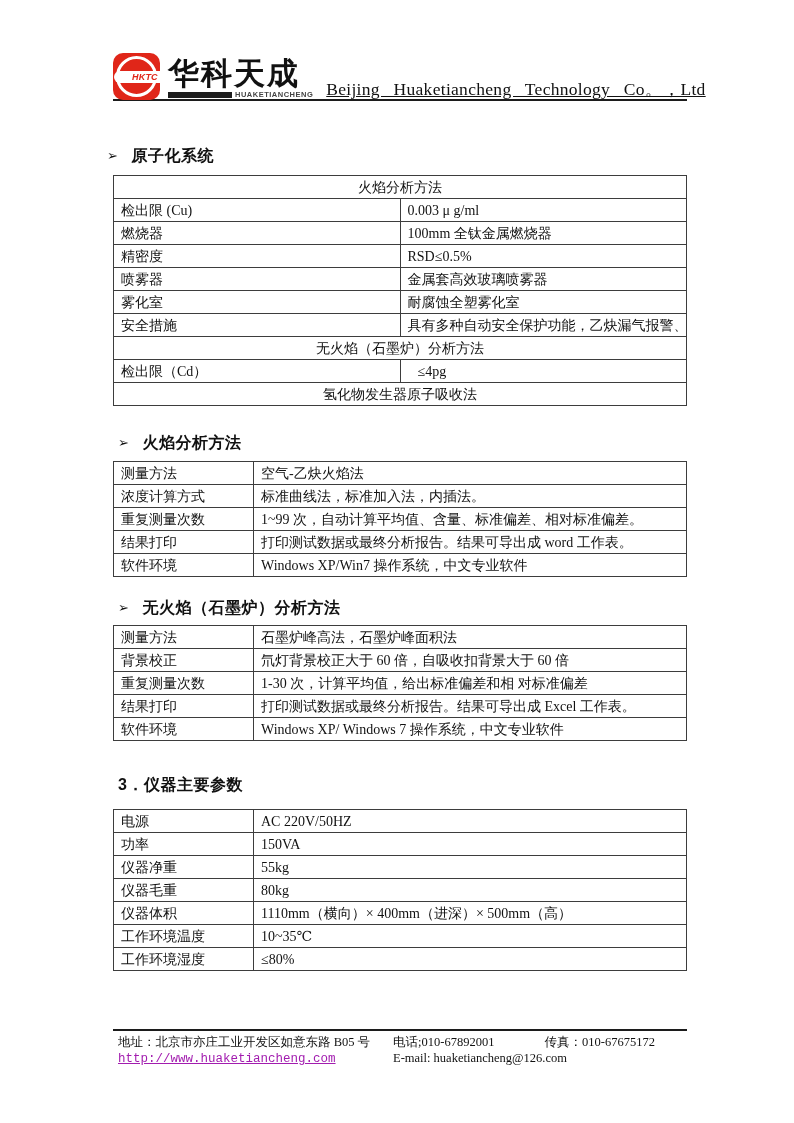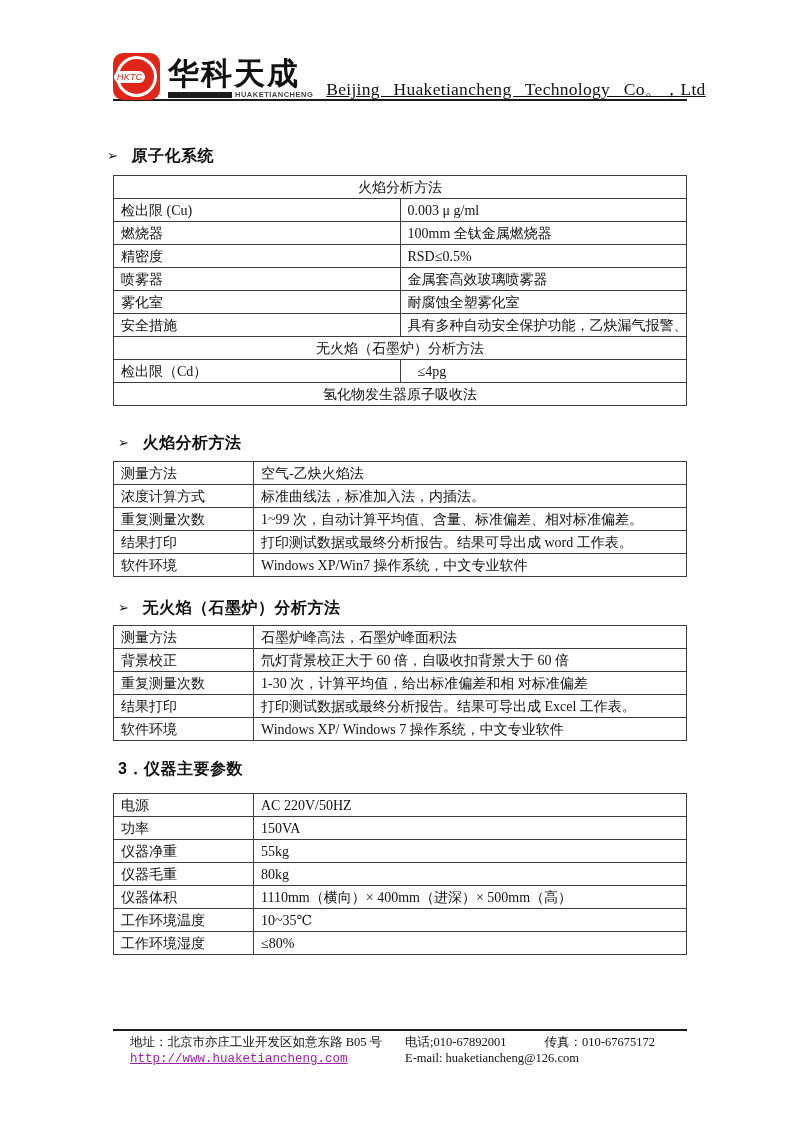--- a/index.html
+++ b/index.html
@@ -30,23 +30,23 @@
     margin-bottom:-1px;
   }
   .logo-ring {
     position:absolute; left:3px; top:3px; right:3px; bottom:3px;
     border:3px solid #ffffff; border-radius:50%;
   }
   .logo-abbr {
     position:absolute; left:1px; top:50%; transform:translateY(-50%);
     background:#ffffff; color:#e02619;
     font-family:"Liberation Sans","DejaVu Sans",sans-serif;
-    font-weight:normal; font-style:italic;
+    font-weight:bold; font-style:italic;
     font-size:9px; line-height:12px;
-    padding:0 3px; border-radius:6px;
+    padding:0 18px; border-radius:6px;
     letter-spacing:0.2px;
   }
   .brand { margin-left:8px; flex:0 0 auto; }
   .brand-cn {
     font-size:31px; font-weight:bold; line-height:1.0;
     letter-spacing:2px; white-space:nowrap;
   }
   .brand-row { display:flex; align-items:center; margin-top:1px; height:9px; }
   .brand-bar { width:64px; height:6px; background:#1c1c1c; }
   .brand-latin {
@@ -65,21 +65,21 @@
   .sec {
     font-family:"Liberation Sans","DejaVu Sans",sans-serif;
     font-weight:bold; font-size:16px; line-height:19px;
     display:flex; align-items:center;
     letter-spacing:0.5px;
   }
   .sec .bullet { font-size:13px; margin-right:13px; font-weight:normal; }
   .sec1 { margin-top:45px; margin-left:-6px; }
   .sec2 { margin-top:27px; margin-left:5px; }
   .sec3 { margin-top:21px; margin-left:5px; }
-  .sec4 { margin-top:18px; margin-left:5px; }
+  .sec4 { margin-top:34px; margin-left:5px; }
 
   
   table { border-collapse:collapse; width:574px; table-layout:fixed; }
   .t1 { margin-top:10px; }
   .t2 { margin-top:9px; }
   .t3 { margin-top:8px; }
   .t4 { margin-top:15px; }
   td {
     border:1px solid #3d3d3d;
     font-size:14px; line-height:17px;
@@ -92,21 +92,21 @@
   td.span2 { text-align:center; }
   td.indent { padding-left:17px; }
 
   
   .footer {
     position:absolute; left:113px; top:1029px; width:574px;
     border-top:2px solid #1c1c1c;
     font-size:12.5px; line-height:16px;
     padding-top:3px;
   }
-  .f-row { display:flex; padding-left:5px; white-space:nowrap;margin-left:12px; }
+  .f-row { display:flex; padding-left:5px; white-space:nowrap; }
   .f-col1 { width:262px; flex:0 0 auto; }
   .f-col2 { flex:0 0 auto; padding-left:13px; }
   .f-col3 { flex:0 0 auto; margin-left:auto; padding-right:32px; }
   .f-link { text-decoration:underline; color:#a21caf;font-family:Liberation Mono, monospace; }
 </style>
 </head>
 <body>
 
 <div class="page">
   <div class="content">

